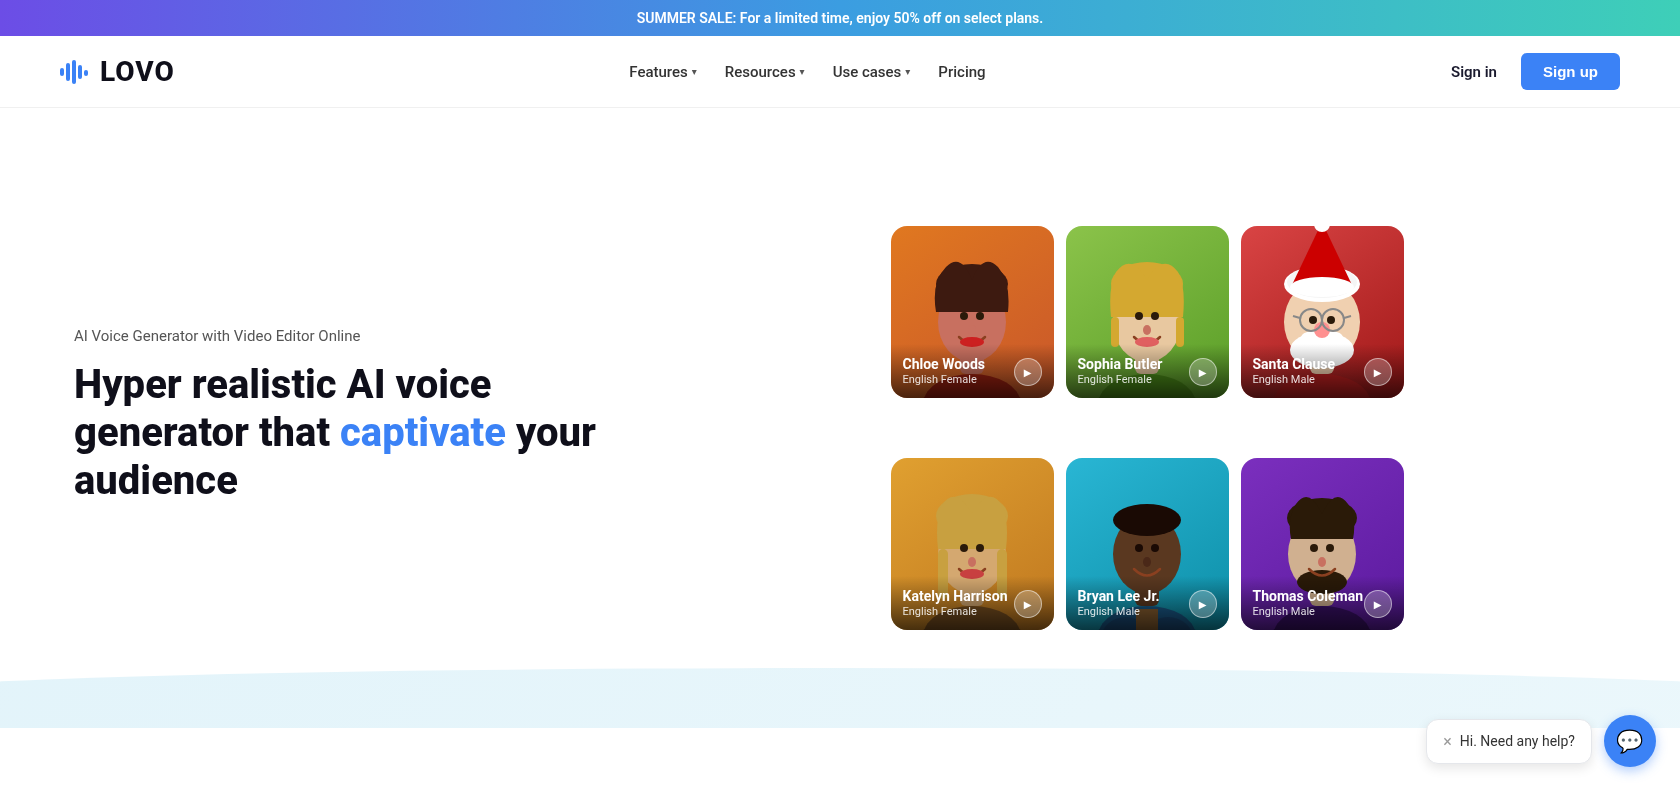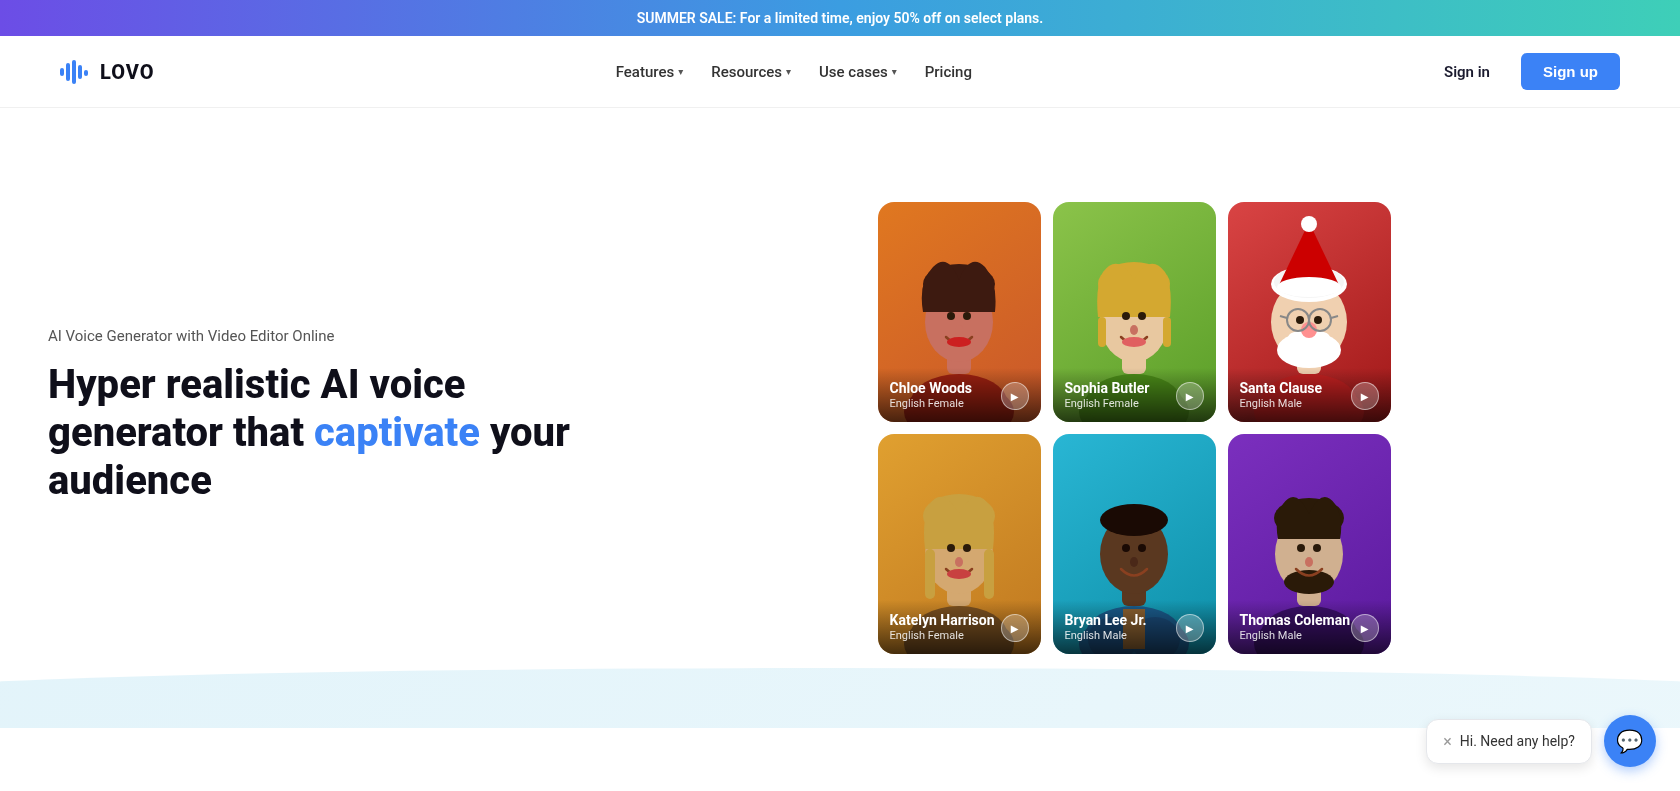--- a/index.html
+++ b/index.html
@@ -49,21 +49,21 @@
       cursor: pointer;
       display: flex;
       align-items: center;
       gap: 4px;
       font-weight: 500;
     }
     .chevron { font-size: 10px; color: #555; }
     .nav-actions {
       display: flex;
       align-items: center;
-      gap: 31px;
+      gap: 24px;
       margin-left: 11px;
     }
     .sign-in {
       font-size: 15px;
       font-weight: 600;
       color: #1a1a2e;
       cursor: pointer;
     }
     .sign-up {
       background: #3b82f6;
@@ -73,21 +73,21 @@
       padding: 10px 22px;
       font-size: 15px;
       font-weight: 600;
       cursor: pointer;
     }
 
     
     .hero {
       display: flex;
       align-items: center;
-      padding: 60px 60px 40px 48px;
+      padding: 60px 60px 40px 74px;
       min-height: 620px;
       position: relative;
       overflow: hidden;
     }
     .hero-left {
       flex: 1;
       max-width: 560px;
     }
     .hero-subtitle {
       font-size: 15px;
@@ -131,21 +131,21 @@
       justify-content: center;
       align-items: center;
       margin-left: 40px;
     }
     .voice-card {
       border-radius: 16px;
       overflow: hidden;
       position: relative;
       cursor: pointer;
       width: 163px;
-      height: 220px;
+      height: 172px;
     }
     .voice-card-overlay {
       position: absolute;
       bottom: 0;
       left: 0;
       right: 0;
       padding: 12px 12px 12px 12px;
       background: linear-gradient(0deg, rgba(0,0,0,0.65) 0%, transparent 100%);
       color: #fff;
     }
@@ -228,21 +228,21 @@
   <div class="nav-logo">
     <div class="logo-icon">
       <svg width="32" height="28" viewBox="0 0 32 28" fill="none">
         <rect x="0" y="10" width="4" height="8" rx="2" fill="#3b82f6"></rect>
         <rect x="6" y="5" width="4" height="18" rx="2" fill="#3b82f6"></rect>
         <rect x="12" y="2" width="4" height="24" rx="2" fill="#3b82f6"></rect>
         <rect x="18" y="7" width="4" height="14" rx="2" fill="#3b82f6"></rect>
         <rect x="24" y="12" width="4" height="6" rx="2" fill="#3b82f6"></rect>
       </svg>
     </div>
-    <span style="font-size:20px;font-weight:800;color:#0f0f1a;letter-spacing:1px;">LOVO</span>
+    <span style="font-size:28px;font-weight:800;color:#0f0f1a;letter-spacing:1px;">LOVO</span>
   </div>
   <div class="nav-links">
     <div class="nav-link">
       <span>Features</span>
       <span class="chevron">▾</span>
     </div>
     <div class="nav-link">
       <span>Resources</span>
       <span class="chevron">▾</span>
     </div>

